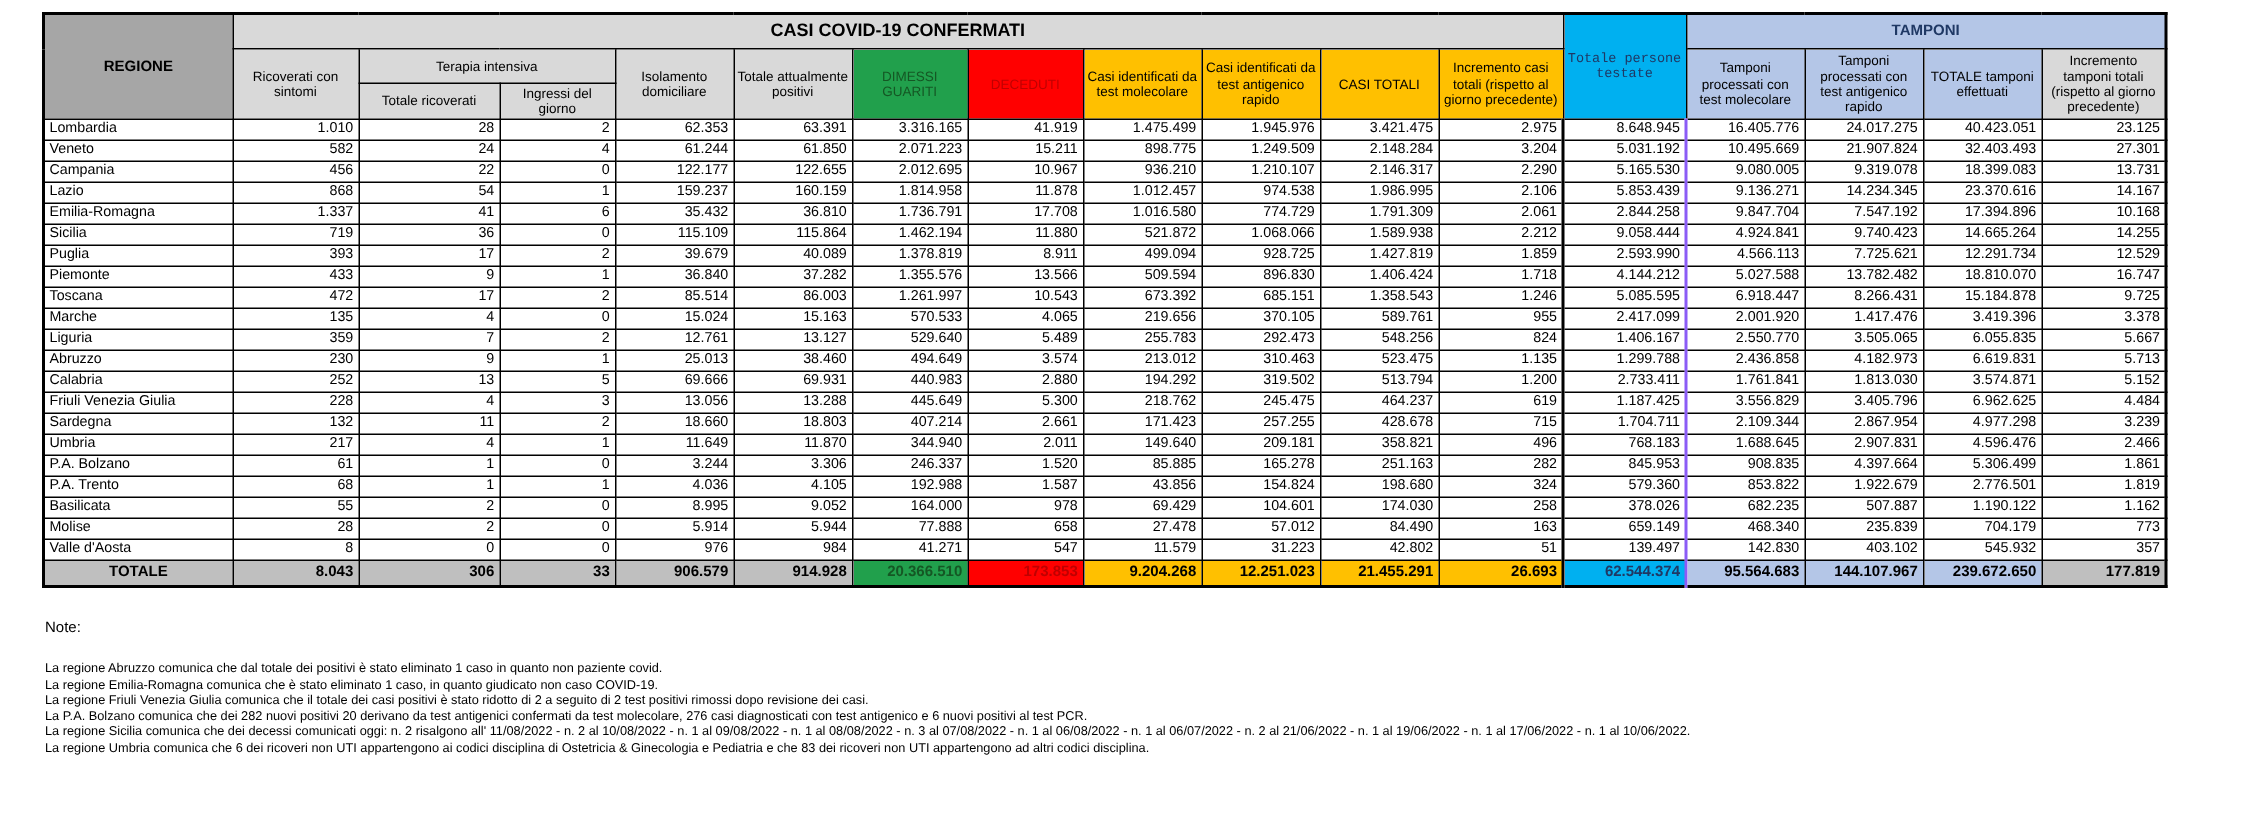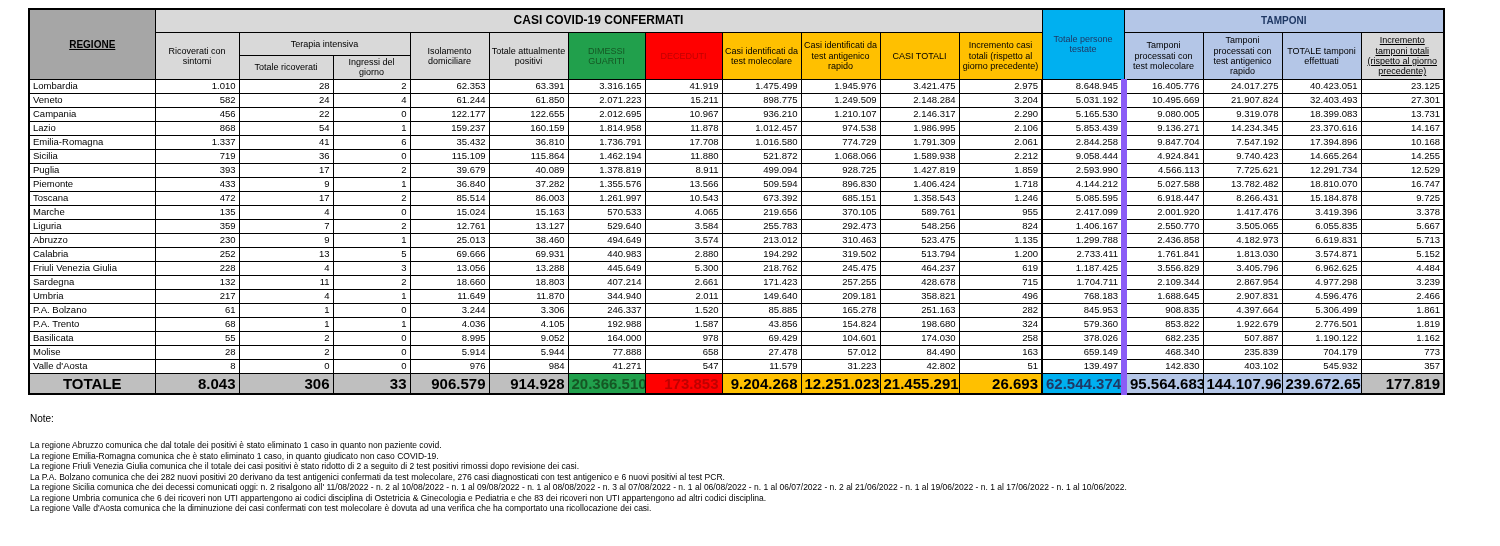--- a/index.html
+++ b/index.html
@@ -12,36 +12,36 @@
   .sheet{position:relative;width:1500px;height:546px;background:#fff;}
   table.covid{
     position:absolute;left:28px;top:8px;width:1415px;
     border-collapse:collapse;table-layout:fixed;
     border:2px solid #000;
   }
   table.covid th, table.covid td{
     border:1px solid #000;overflow:hidden;white-space:normal;
   }
   thead th{font-weight:400;font-size:9px;line-height:1.15;text-align:center;vertical-align:middle;background:var(--gray-light);padding:1px 2px;}
-  th.regione-hdr{background:var(--gray-dark);font-weight:700;font-size:10px;text-decoration:underline;}
+  th.regione-hdr{background:var(--gray-dark);font-weight:700;font-size:10px;}
   th.banner{background:var(--gray-light);font-weight:700;font-size:12px;height:20px;}
   th.banner-tamponi{background:var(--blue-light);font-weight:700;font-size:10px;color:var(--navy);}
   th.group{height:20px;}
   th.h-green{background:var(--green);color:var(--darkgreen);}
   th.h-red{background:var(--red);color:var(--darkred);}
   th.h-gold{background:var(--gold);}
   th.h-cyan{background:var(--cyan);color:var(--navy);border-left:2px solid #000;border-right:2px solid #000;}
   th.h-blue{background:var(--blue-light);}
-  th.h-incr-tamp{background:var(--gray-light);text-decoration:underline;}
-  th.tall{height:54px;}
+  th.h-incr-tamp{background:var(--gray-light);}
+  th.tall{height:54px;font-family:Liberation Mono, monospace;}
   tbody td{font-size:9.5px;line-height:1;height:11px;padding:1px 3px;background:#fff;}
   tbody td.region{text-align:left;}
   tbody td.num{text-align:right;}
-  tbody td.testate, tfoot td.testate{border-left:2px solid #000;border-right:6px solid #8b5cf6;}
-  tfoot td{font-size:15px;font-weight:700;height:14px;padding:1px 3px;}
+  tbody td.testate, tfoot td.testate{border-left:2px solid #000;border-right:2px solid #8b5cf6;}
+  tfoot td{font-size:10px;font-weight:700;height:14px;padding:1px 3px;}
   tfoot td.label{text-align:center;background:var(--gray-total);}
   tfoot td.num{text-align:right;}
   tfoot td.t-gray{background:var(--gray-total);padding-left:20px;}
   tfoot td.t-green{background:var(--green);color:var(--darkgreen);}
   tfoot td.t-red{background:var(--red);color:var(--darkred);}
   tfoot td.t-gold{background:var(--gold);}
   tfoot td.t-cyan{background:var(--cyan);color:var(--navy);}
   tfoot td.t-blue{background:var(--blue-light);}
   .notes{position:absolute;left:30px;top:413px;width:1460px;}
   .notes .heading{font-size:10px;margin-bottom:16px;}
@@ -292,21 +292,21 @@
           <td class="num">3.378</td>
         </tr>
         <tr>
           <td class="region">Liguria</td>
           <td class="num">359</td>
           <td class="num">7</td>
           <td class="num">2</td>
           <td class="num">12.761</td>
           <td class="num">13.127</td>
           <td class="num">529.640</td>
-          <td class="num">3.584</td>
+          <td class="num">5.489</td>
           <td class="num">255.783</td>
           <td class="num">292.473</td>
           <td class="num">548.256</td>
           <td class="num">824</td>
           <td class="num testate">1.406.167</td>
           <td class="num">2.550.770</td>
           <td class="num">3.505.065</td>
           <td class="num">6.055.835</td>
           <td class="num">5.667</td>
         </tr>
@@ -526,17 +526,16 @@
 
   <div class="notes">
     <div class="heading">Note:</div>
     <div>
         <div class="line">La regione Abruzzo comunica che dal totale dei positivi è stato eliminato 1 caso in quanto non paziente covid.</div>
         <div class="line">La regione Emilia-Romagna  comunica che è stato eliminato 1 caso, in quanto giudicato non caso COVID-19.</div>
         <div class="line">La regione Friuli Venezia Giulia comunica che il totale dei casi positivi è stato ridotto di 2 a seguito di 2 test positivi rimossi dopo revisione dei casi.</div>
         <div class="line">La P.A. Bolzano comunica che dei 282 nuovi positivi 20 derivano da test antigenici confermati da test molecolare, 276 casi diagnosticati con test antigenico e 6 nuovi positivi al test PCR.</div>
         <div class="line">La regione Sicilia comunica che dei decessi comunicati oggi: n. 2 risalgono all' 11/08/2022 - n. 2 al 10/08/2022 - n. 1 al 09/08/2022 - n. 1 al 08/08/2022 - n. 3 al 07/08/2022 - n. 1 al 06/08/2022 - n. 1 al 06/07/2022 - n. 2 al 21/06/2022 - n. 1 al 19/06/2022 - n. 1 al 17/06/2022 - n. 1 al 10/06/2022.</div>
         <div class="line">La regione Umbria comunica che 6 dei ricoveri non UTI appartengono ai codici disciplina di Ostetricia &amp; Ginecologia e Pediatria e che 83 dei ricoveri non UTI appartengono ad altri codici disciplina.</div>
-        <div class="line">La regione Valle d'Aosta  comunica che la diminuzione dei casi confermati con test molecolare è dovuta ad una verifica che ha comportato una ricollocazione dei casi.</div>
       </div>
   </div>
 
 </div>
 
 </body></html>

